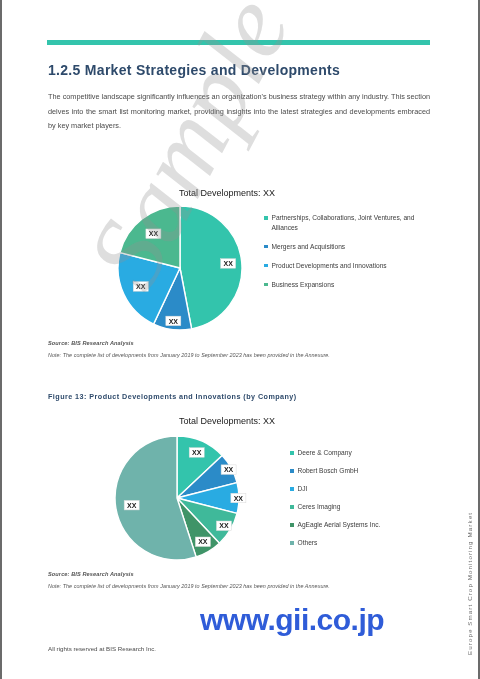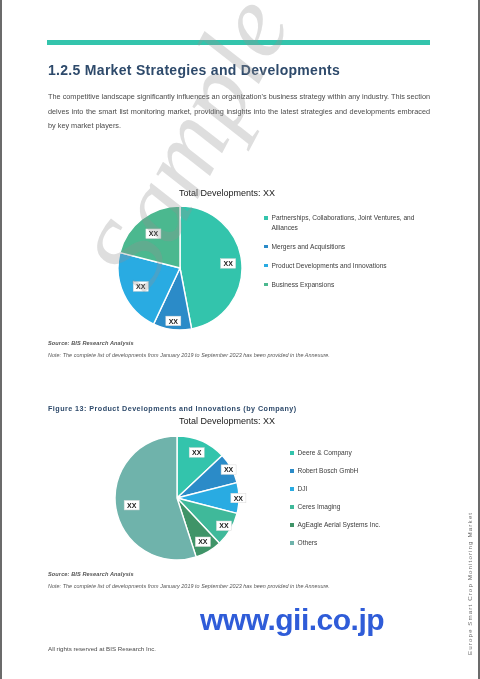--- a/index.html
+++ b/index.html
@@ -218,21 +218,21 @@
       </div>
       <div class="legend-item">
         <span class="legend-swatch" style="background: rgb(75, 184, 143);"></span>
         <span class="legend-text">Business Expansions</span>
       </div>
     </div>
 
   <div class="src-line" style="left:46px; top:340px;">Source: BIS Research Analysis</div>
   <div class="note-line" style="left:46px; top:352px;">Note: The complete list of developments from January 2019 to September 2023 has been provided in the Annexure.</div>
 
-  <div class="fig-caption" style="left:46px; top:404px;">Figure 13:  Product Developments and Innovations (by Company)</div>
+  <div class="fig-caption" style="left:46px; top:392px;">Figure 13:  Product Developments and Innovations (by Company)</div>
 
   <div class="fig-total" style="left:110px; top:416px; width:230px;">Total Developments: XX</div>
 
   <div class="pie-wrap" id="pie-2" style="left:112px; top:432px;">
       <svg width="150" height="136" viewBox="0 0 150 136">
         <path d="M 63 66 L 63.00 4.00 A 62 62 0 0 1 108.20 23.56 Z" fill="#33c4ac" stroke="#ffffff" stroke-width="1.4"></path>
         <path d="M 63 66 L 108.20 23.56 A 62 62 0 0 1 123.05 50.58 Z" fill="#2b8bc8" stroke="#ffffff" stroke-width="1.4"></path>
         <path d="M 63 66 L 123.05 50.58 A 62 62 0 0 1 123.05 81.42 Z" fill="#29abe2" stroke="#ffffff" stroke-width="1.4"></path>
         <path d="M 63 66 L 123.05 81.42 A 62 62 0 0 1 105.44 111.20 Z" fill="#3fb99a" stroke="#ffffff" stroke-width="1.4"></path>
         <path d="M 63 66 L 105.44 111.20 A 62 62 0 0 1 82.16 124.97 Z" fill="#3f9468" stroke="#ffffff" stroke-width="1.4"></path>

